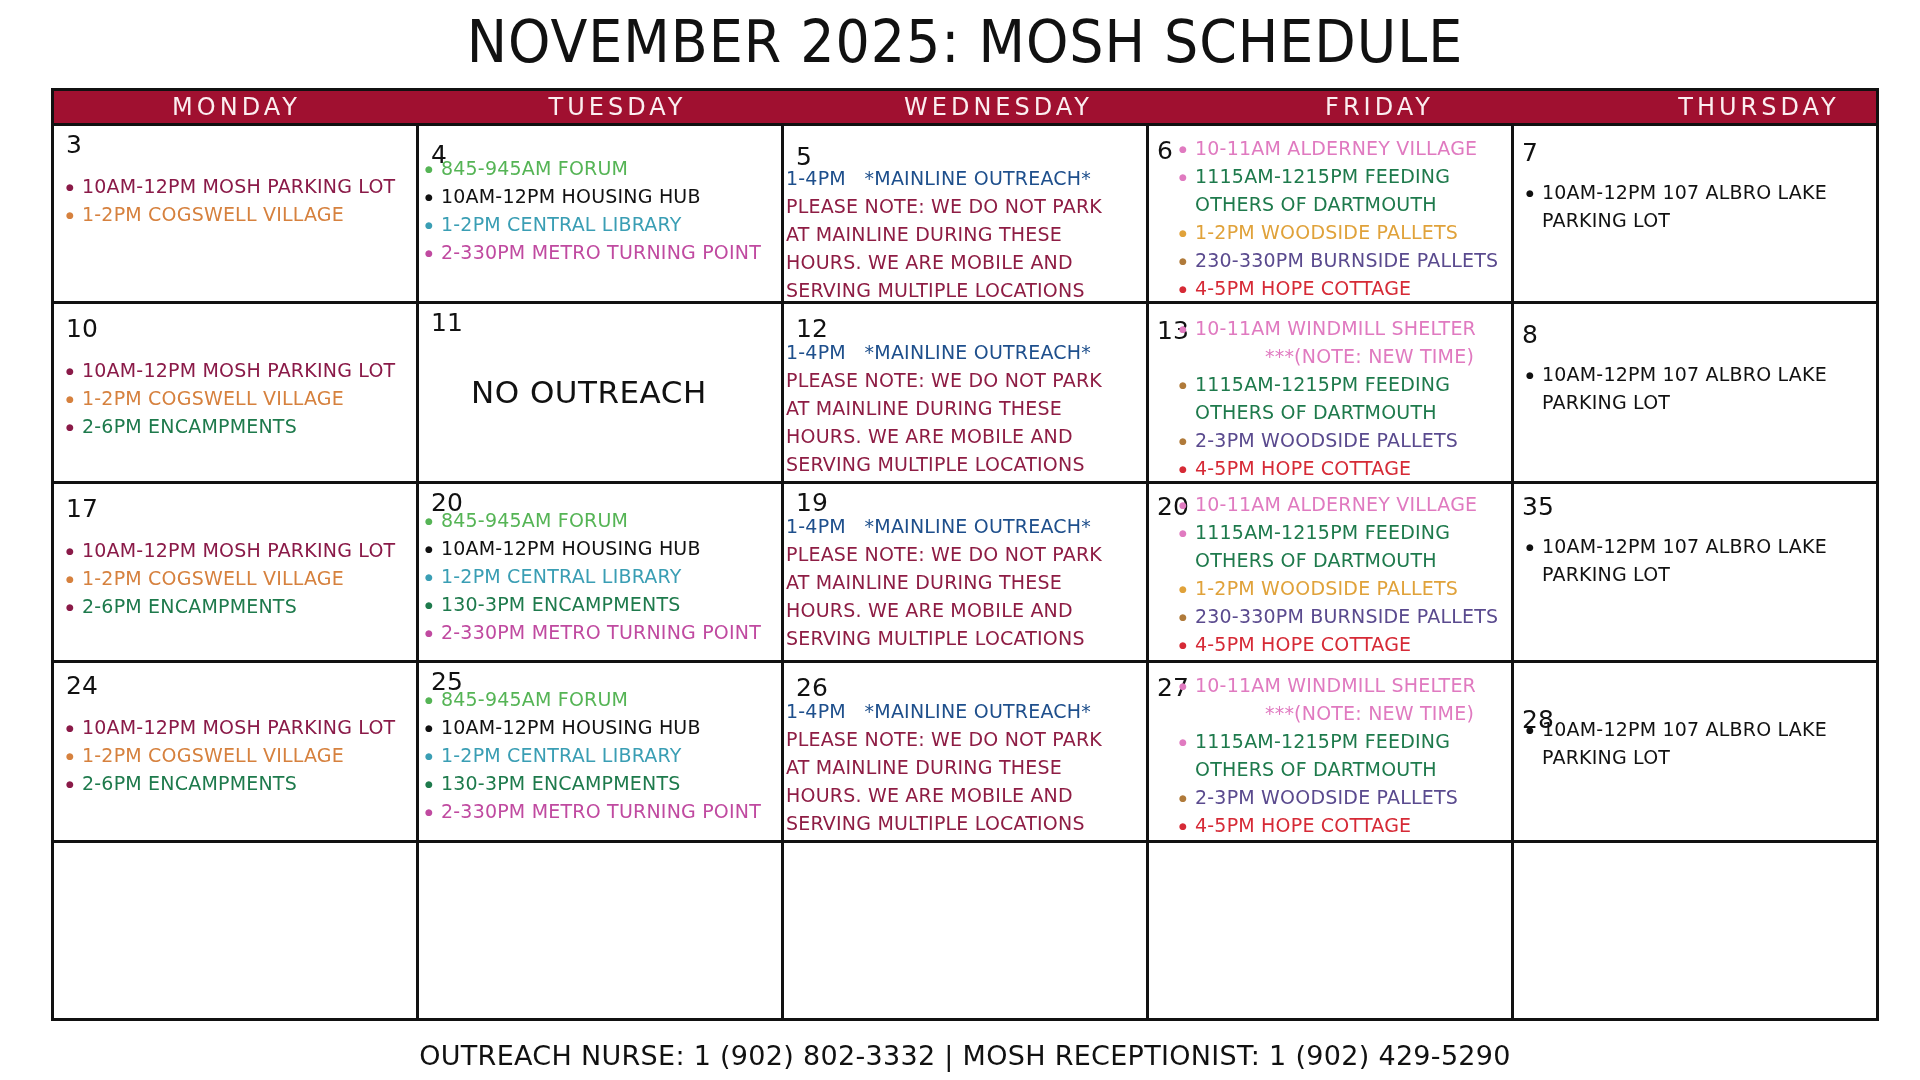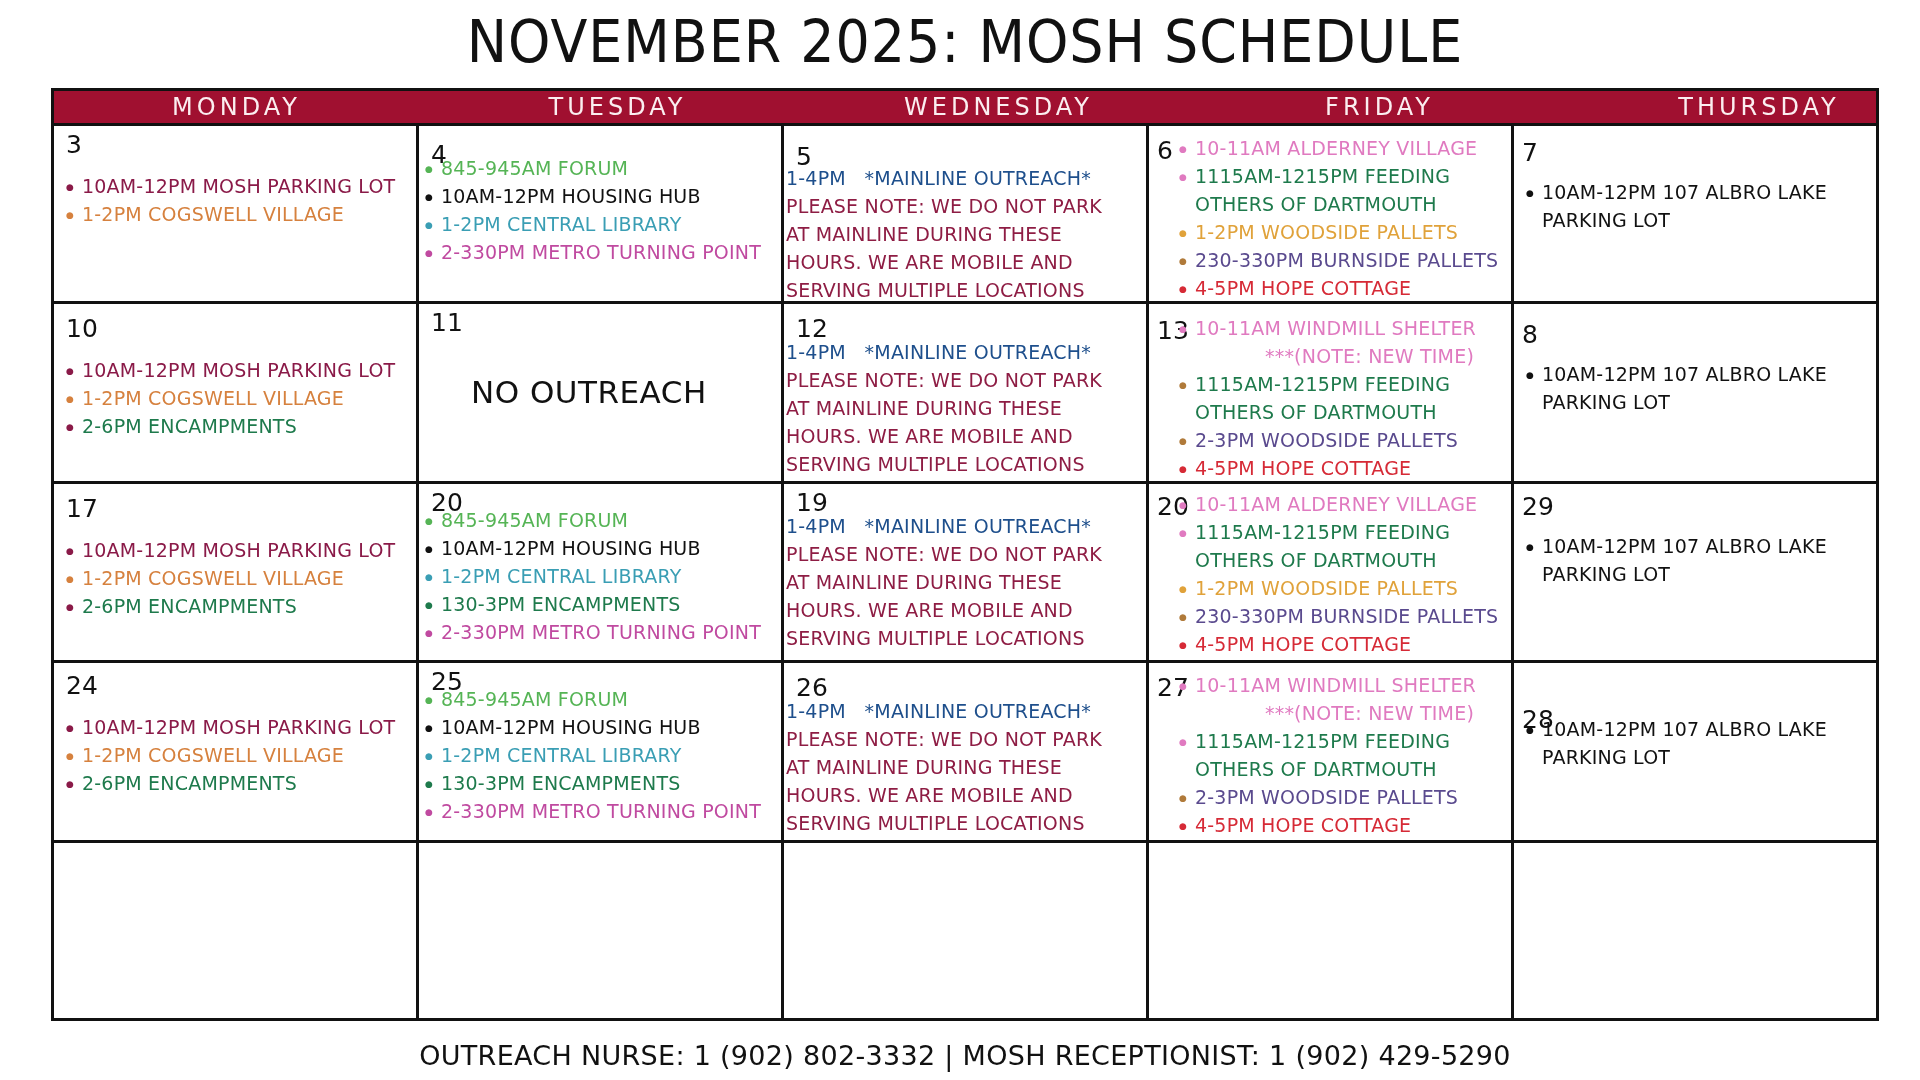--- a/index.html
+++ b/index.html
@@ -146,21 +146,21 @@
         <ul class="ev" style="left: 28px; top: 6px;">
           <li style="color: rgb(224, 122, 192);"><span class="b" style="color: rgb(224, 122, 192); font-size: 9px; top: 1px;">●</span><span>10-11AM ALDERNEY VILLAGE</span></li>
           <li style="color: rgb(30, 122, 76);"><span class="b" style="color: rgb(224, 122, 192); font-size: 9px; top: 1px;">●</span><span>1115AM-1215PM  FEEDING</span></li>
           <li class="cont" style="color: rgb(30, 122, 76);"><span>OTHERS OF DARTMOUTH</span></li>
           <li style="color: rgb(224, 162, 58);"><span class="b" style="color: rgb(224, 162, 58); font-size: 9px; top: 1px;">●</span><span>1-2PM WOODSIDE PALLETS</span></li>
           <li style="color: rgb(90, 74, 142);"><span class="b" style="color: rgb(176, 122, 58); font-size: 9px; top: 1px;">●</span><span>230-330PM  BURNSIDE PALLETS</span></li>
           <li style="color: rgb(214, 42, 54);"><span class="b" style="color: rgb(214, 42, 54); font-size: 9px; top: 1px;">●</span><span>4-5PM  HOPE COTTAGE</span></li>
         </ul>
       </div>
       <div class="cell lastcol">
-        <div class="day" style="left: 8px; top: 8px;">29</div>
+        <div class="day" style="left: 8px; top: 8px;">35</div>
         <ul class="ev" style="left: 10px; top: 48px;">
           <li style="color: rgb(17, 17, 17);"><span class="b" style="color: rgb(17, 17, 17); font-size: 9px; top: 1px;">●</span><span>10AM-12PM  107 ALBRO LAKE</span></li>
           <li class="cont" style="color: rgb(17, 17, 17);"><span>PARKING LOT</span></li>
         </ul>
       </div>
       <div class="cell">
         <div class="day" style="left: 12px; top: 8px;">24</div>
         <ul class="ev" style="left: 10px; top: 50px;">
           <li style="color: rgb(138, 26, 72);"><span class="b" style="color: rgb(138, 26, 72); font-size: 9px; top: 1px;">●</span><span>10AM-12PM  MOSH PARKING LOT</span></li>
           <li style="color: rgb(214, 129, 62);"><span class="b" style="color: rgb(214, 129, 62); font-size: 9px; top: 1px;">●</span><span>1-2PM  COGSWELL VILLAGE</span></li>

